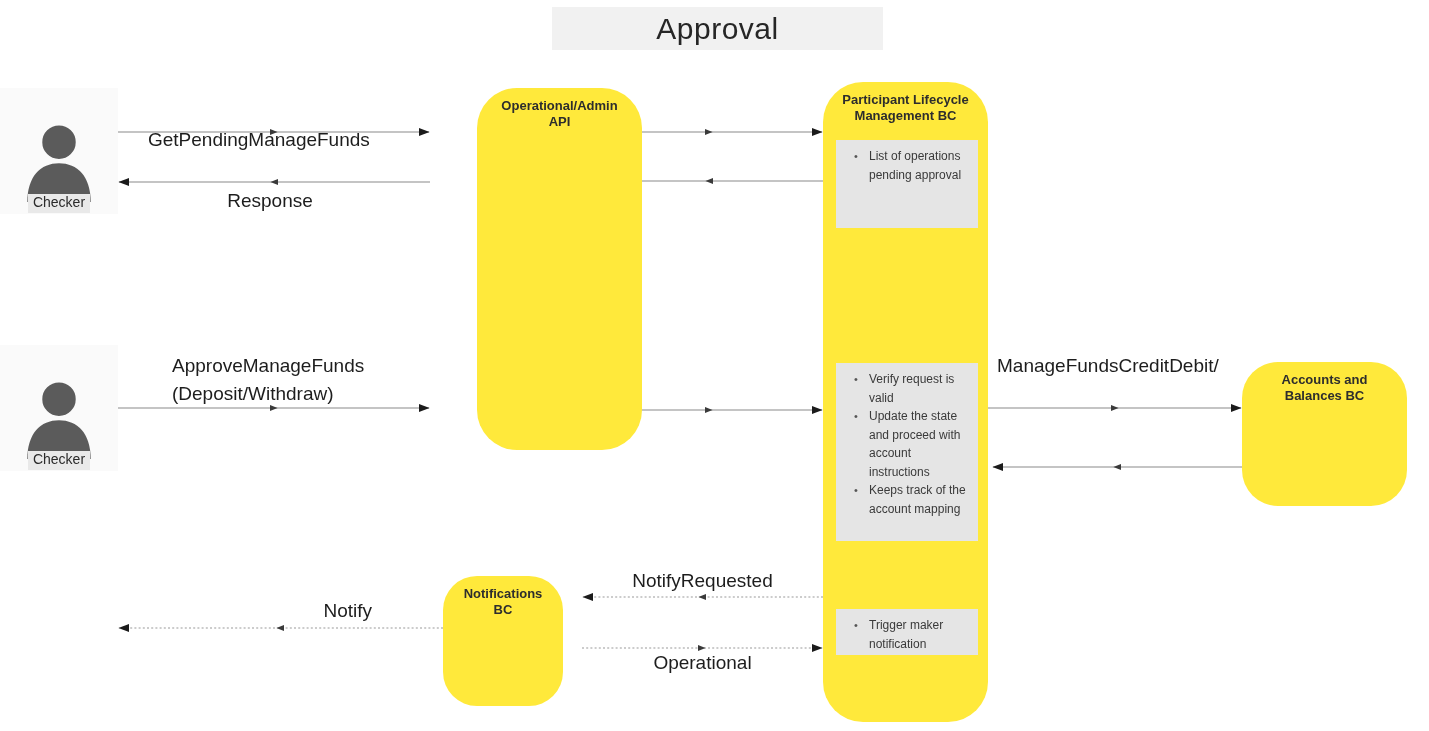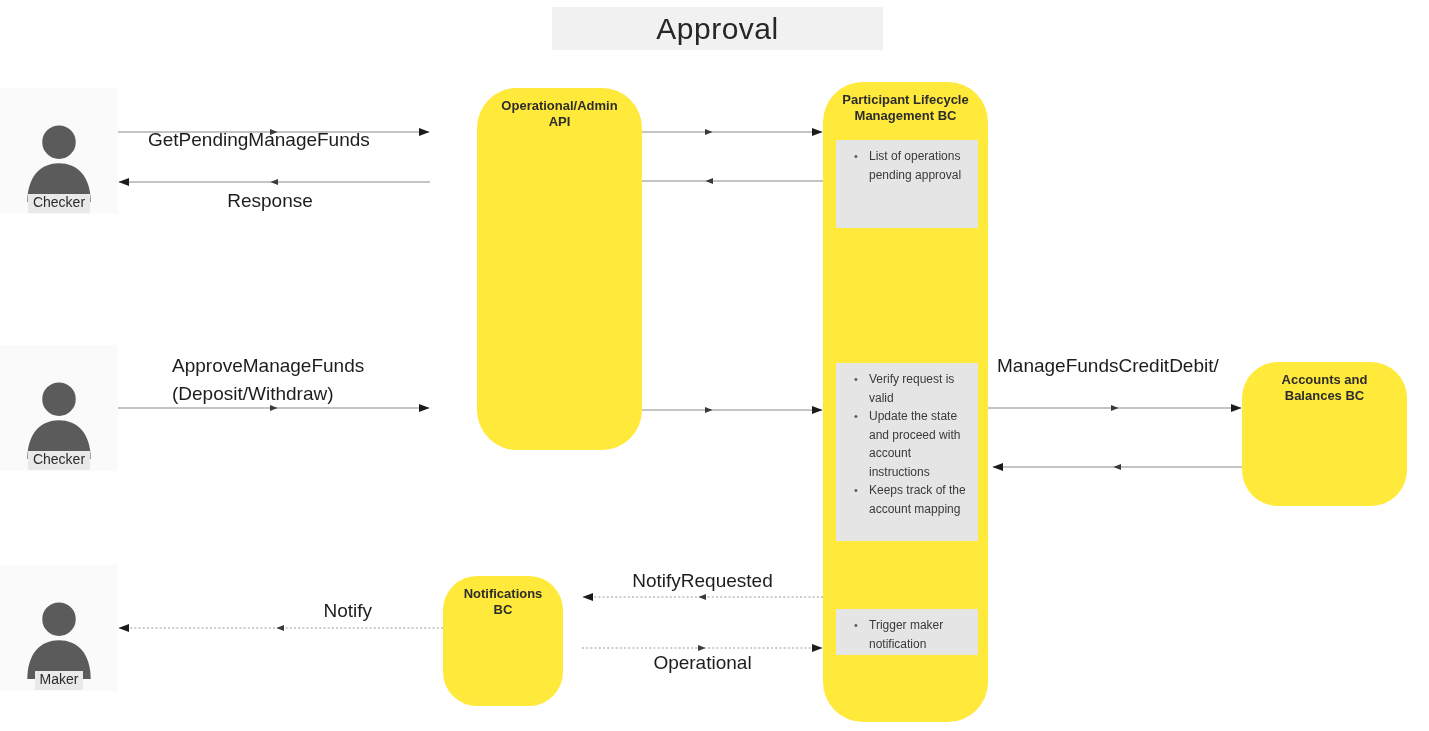--- a/index.html
+++ b/index.html
@@ -113,27 +113,20 @@
   </div>
 
   <div class="actor actor-2">
     <svg viewBox="0 0 100 100" aria-hidden="true">
       <path d="M50 56 C 29 56, 14 71, 14 100 L 86 100 C 86 71, 71 56, 50 56 Z" fill="#5B5B5B"></path>
       <circle cx="50" cy="32" r="21" fill="#5B5B5B" stroke="#FAFAFA" stroke-width="4"></circle>
     </svg>
     <span class="actor-label">Checker</span>
   </div>
 
-  <div class="actor actor-3">
-    <svg viewBox="0 0 100 100" aria-hidden="true">
-      <path d="M50 56 C 29 56, 14 71, 14 100 L 86 100 C 86 71, 71 56, 50 56 Z" fill="#5B5B5B"></path>
-      <circle cx="50" cy="32" r="21" fill="#5B5B5B" stroke="#FAFAFA" stroke-width="4"></circle>
-    </svg>
-    <span class="actor-label">Maker</span>
-  </div>
 
   <div id="op-api" class="component">
     <div class="comp-title">Operational/Admin API</div>
   </div>
 
   <div id="plm" class="component">
     <div class="comp-title">Participant Lifecycle Management BC</div>
   </div>
 
   <div id="anb" class="component">

